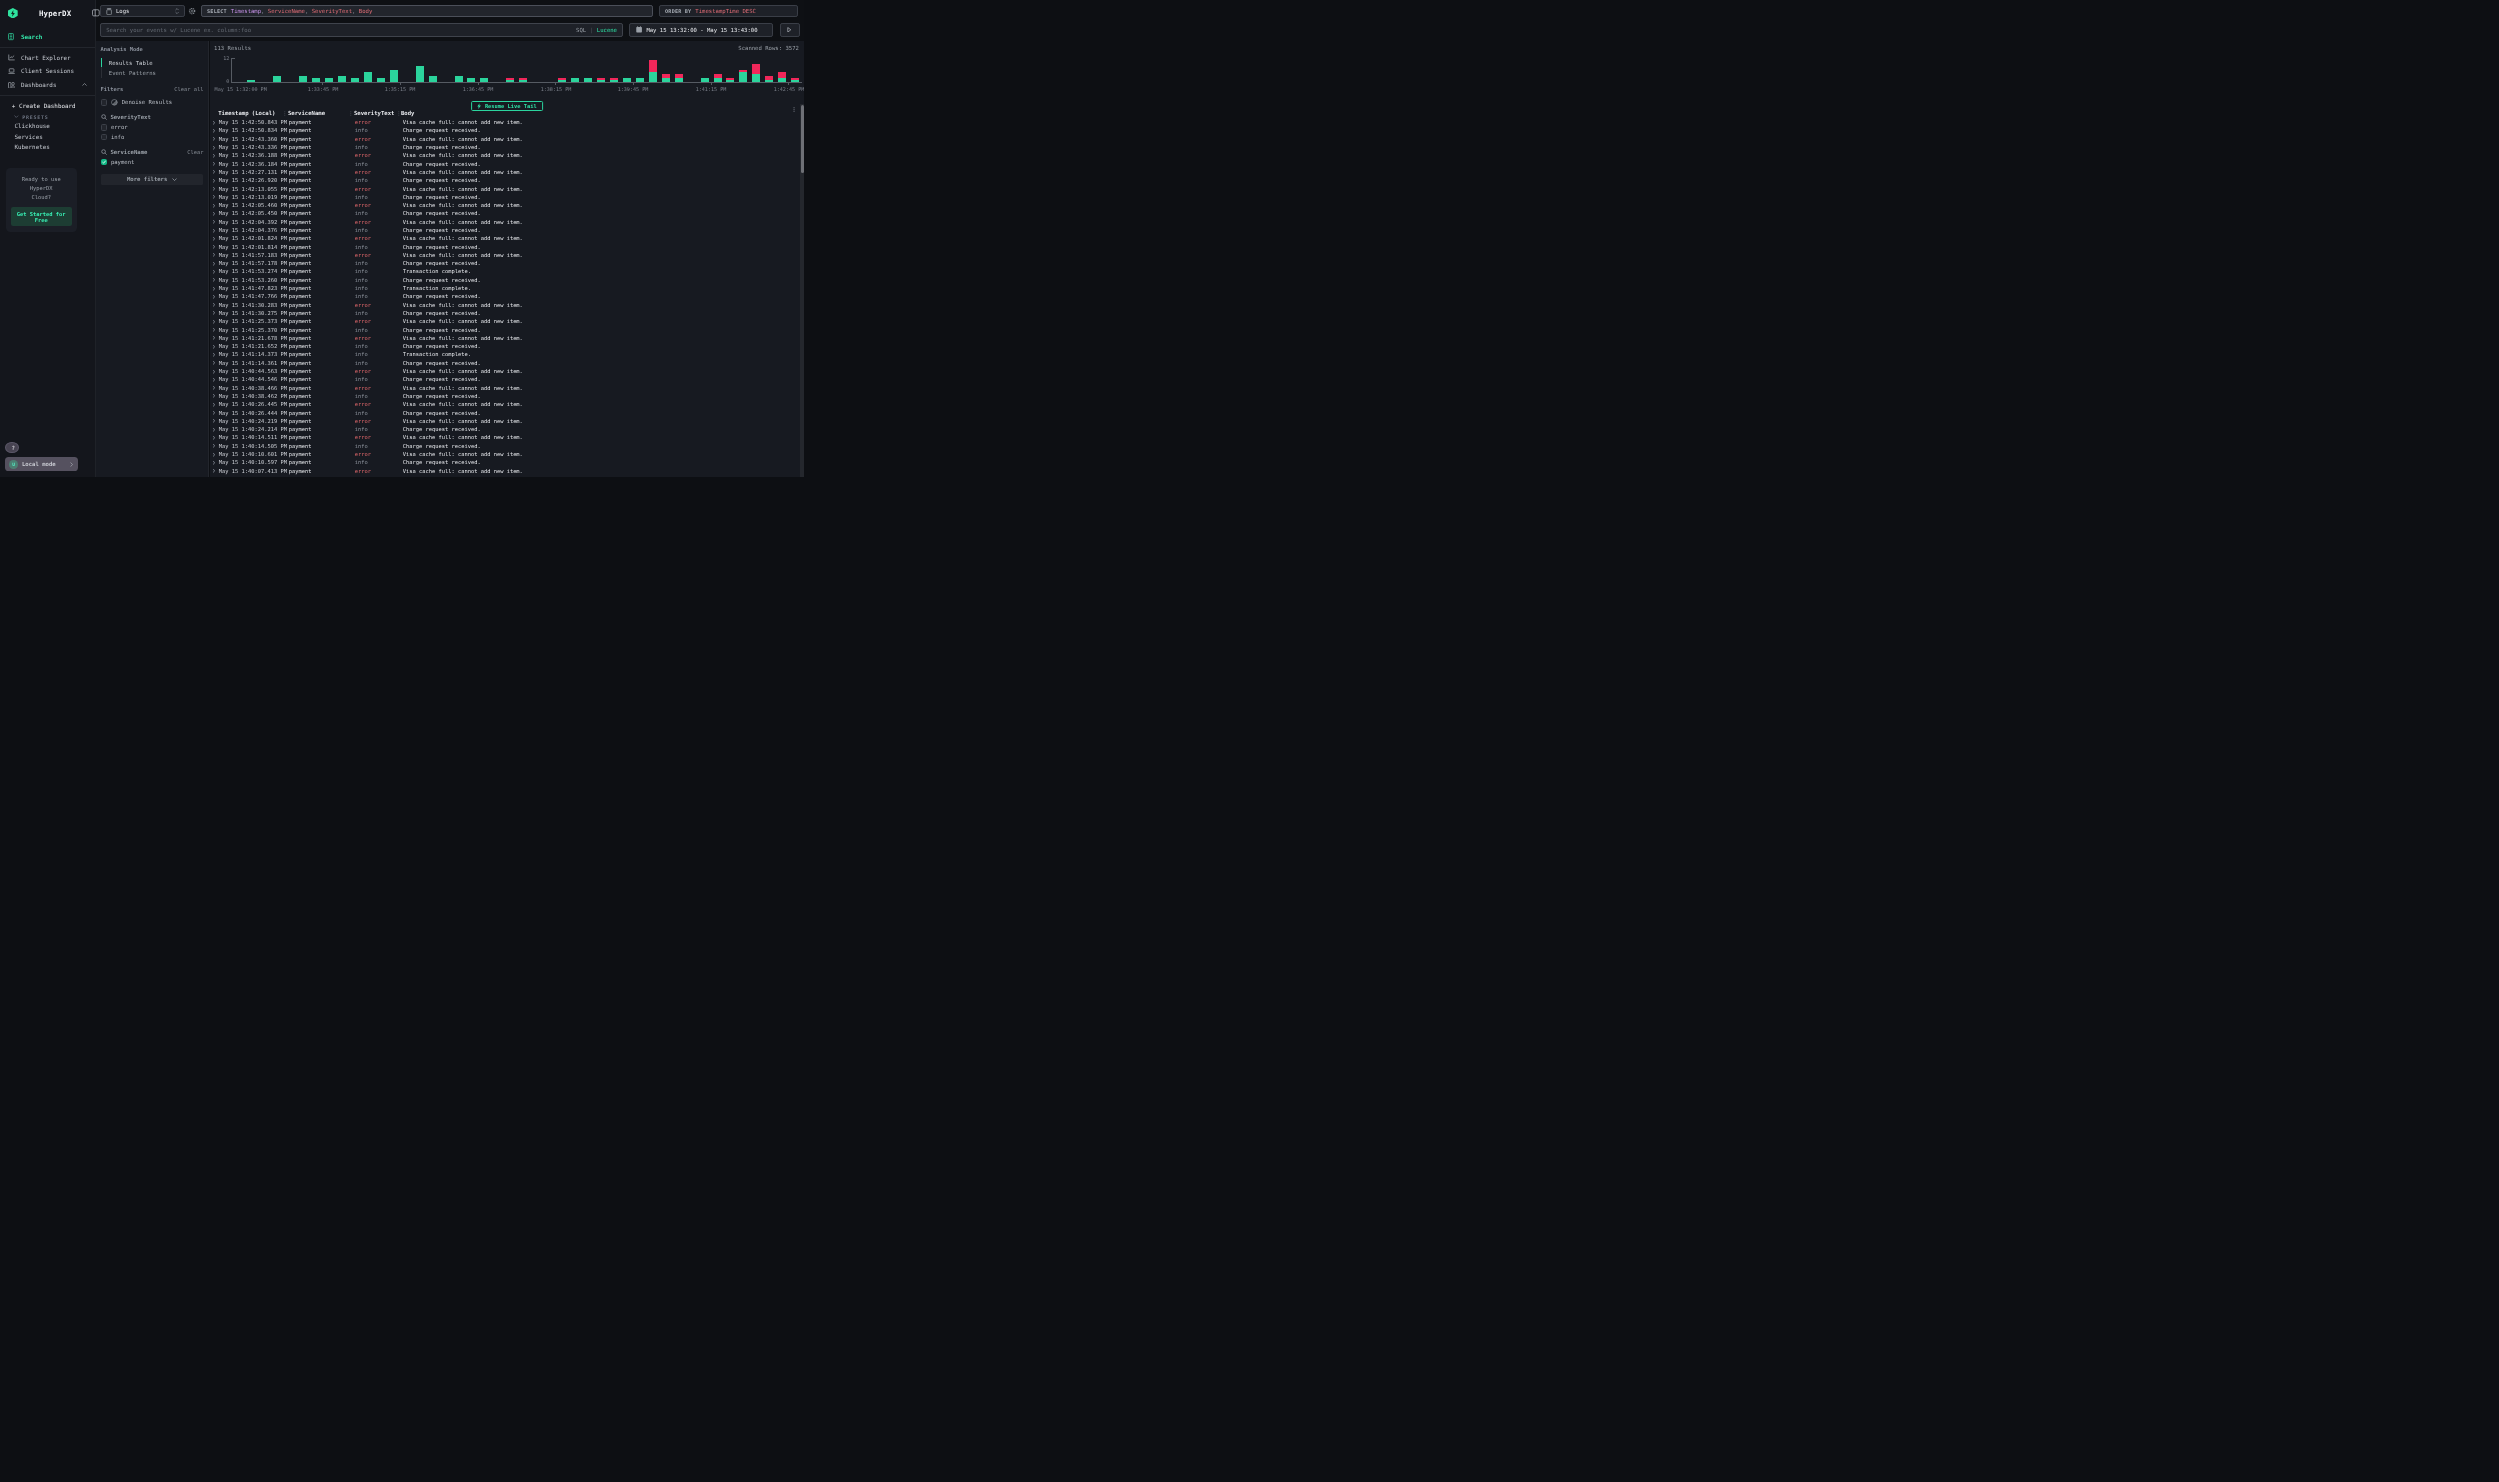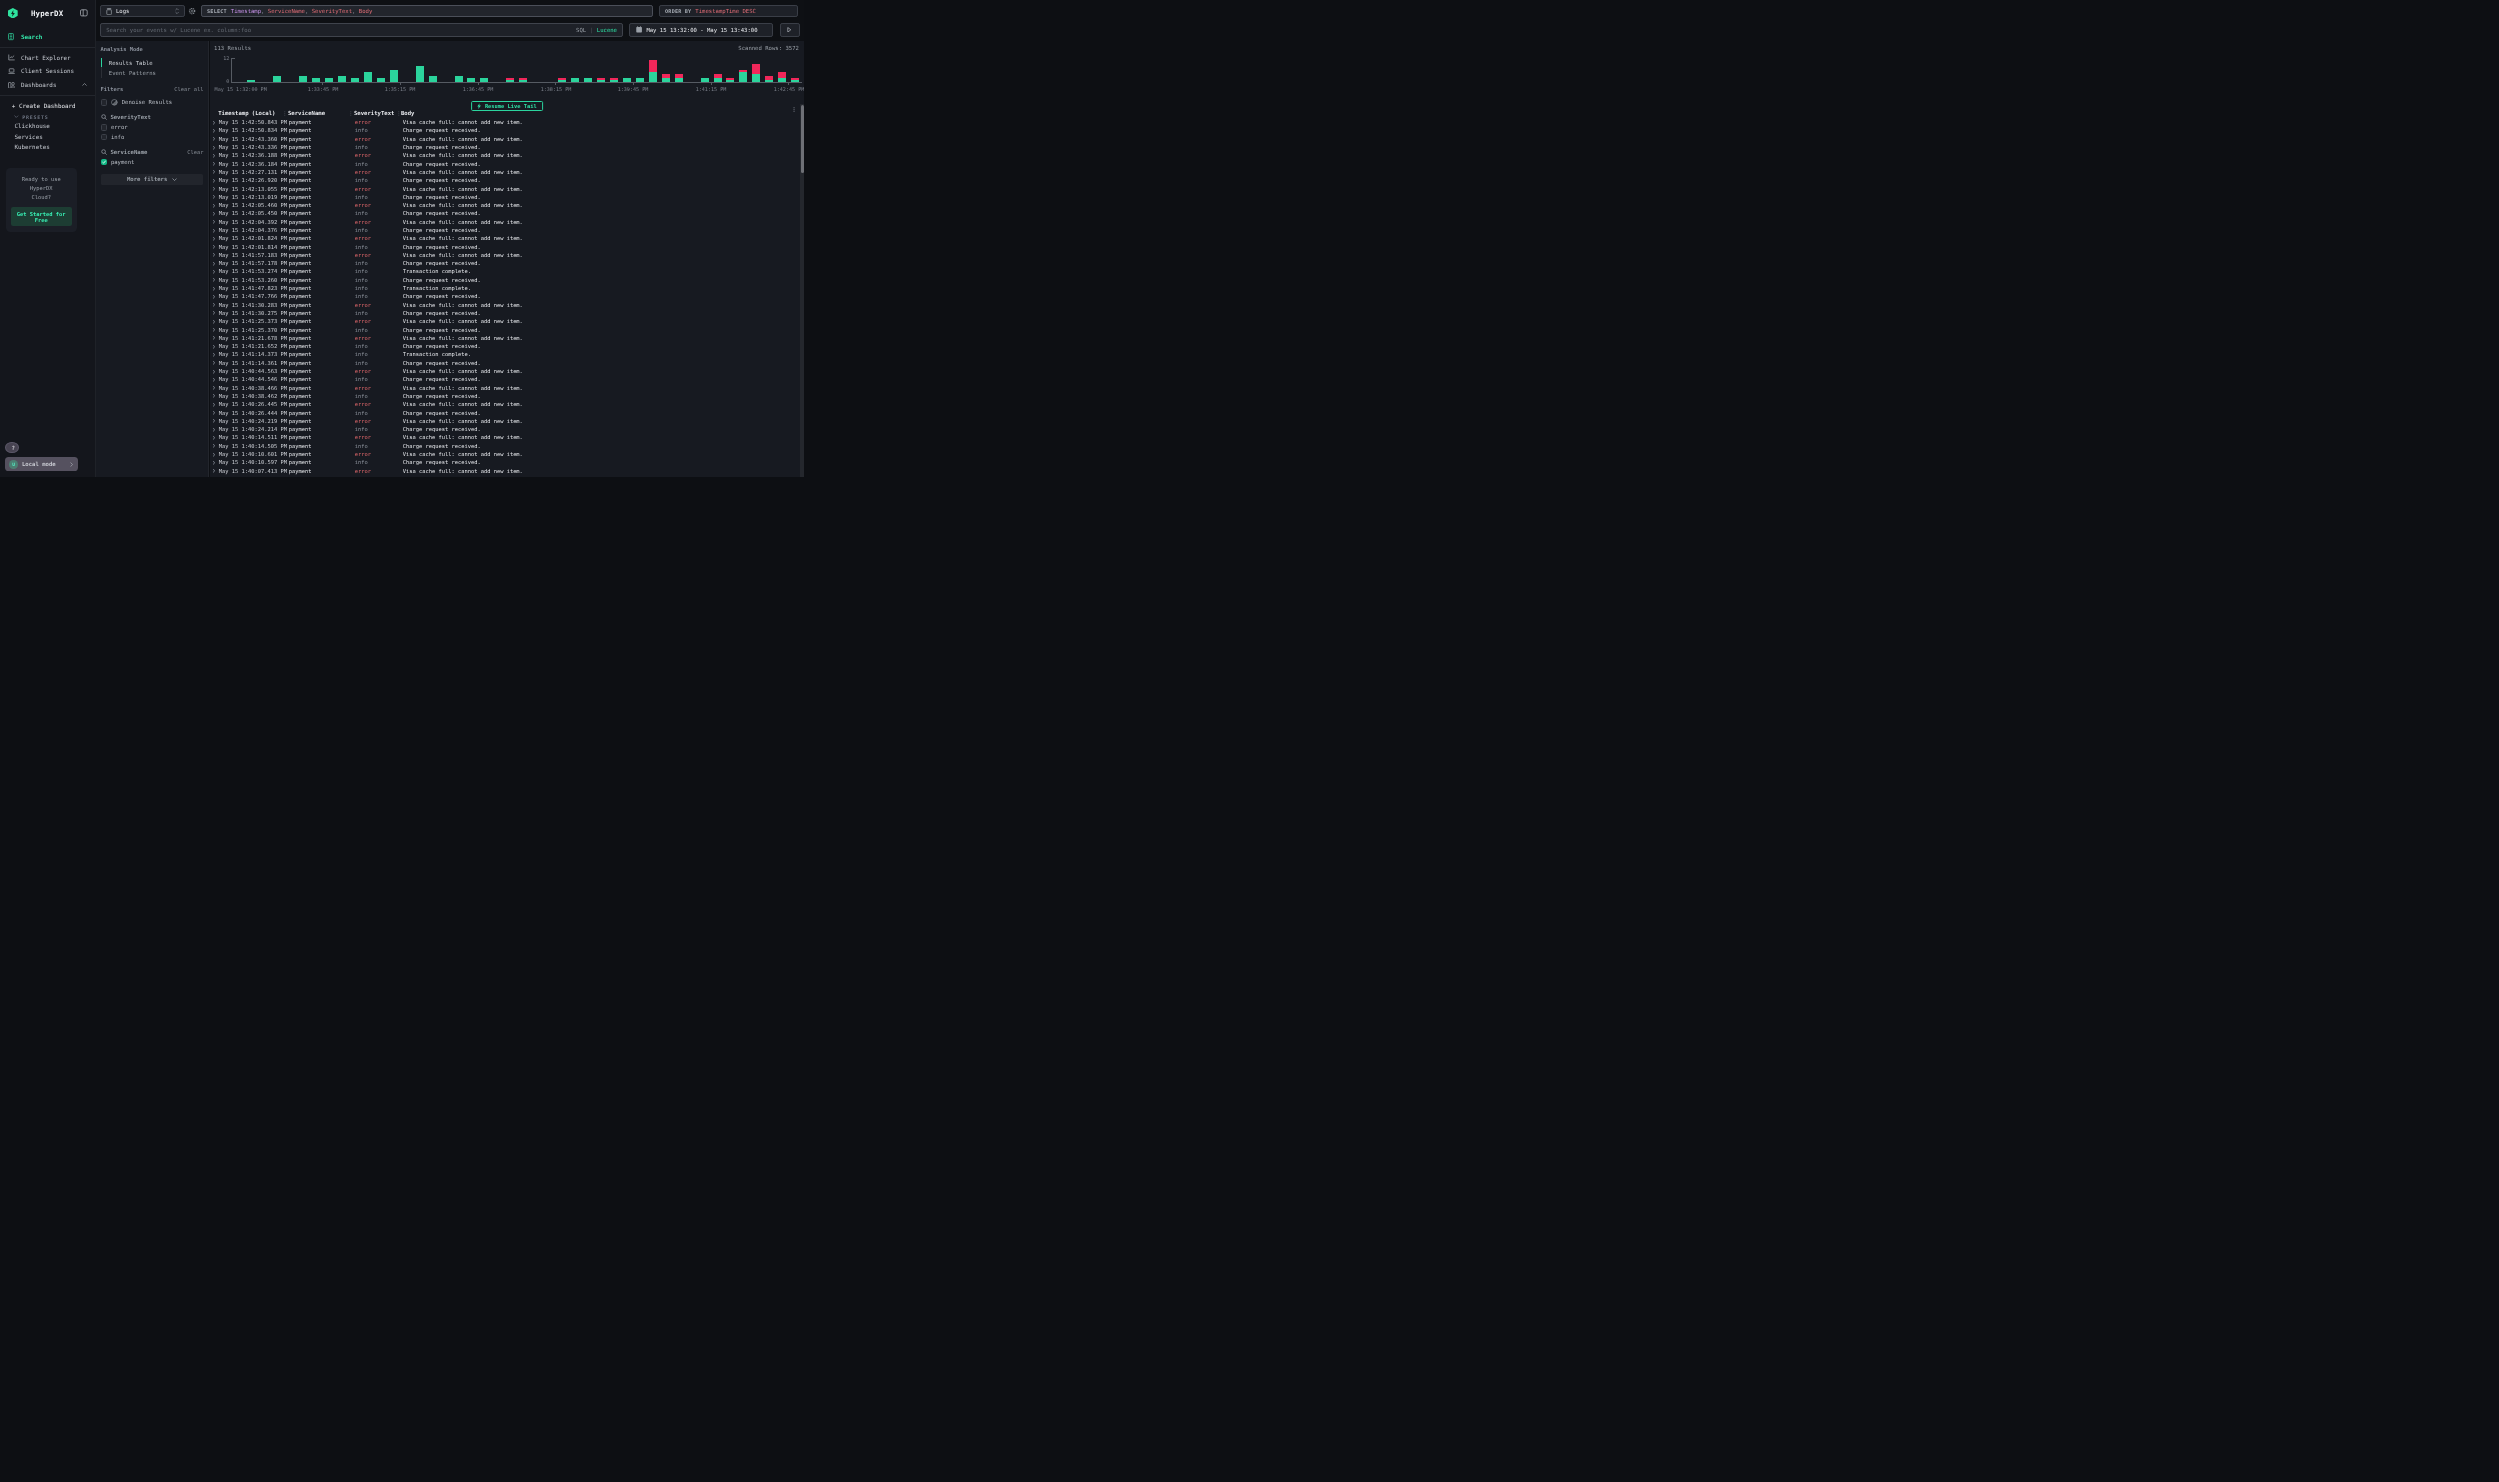--- a/index.html
+++ b/index.html
@@ -4,21 +4,21 @@
 <style>
   html,body{margin:0;padding:0}
   body{
     width:804px;height:477px;position:relative;overflow:hidden;
     background:#0d0f13;color:#e8eaee;
     font-family:"DejaVu Sans Mono","Liberation Mono",monospace;font-size:5.6px;
   }
   svg{display:block}
   
   #sidebar{position:absolute;left:0;top:0;width:96px;height:477px;background:#14161c;border-right:0.5px solid #1f2228;box-sizing:border-box;z-index:5}
-  .logo-row{display:flex;align-items:center;gap:13px;padding:7.7px 7.2px 0 8.2px}
+  .logo-row{display:flex;align-items:center;gap:21px;padding:7.7px 7.2px 0 8.2px}
   .brand{font-weight:bold;font-size:7.4px;letter-spacing:0.2px;color:#f2f4f7}
   .panel-toggle{margin-left:auto;color:#c6cad1;cursor:pointer}
   #side-nav{margin-top:11.3px}
   .nav-item{display:flex;align-items:center;gap:5.6px;padding:3.6px 8.2px;font-size:5.9px;color:#c6cad1;cursor:pointer}
   .nav-item .nav-ic{color:#aeb3bb;width:7.2px;display:flex;justify-content:center}
   .nav-item.active,.nav-item.active .nav-ic{color:#34e8ab;font-weight:bold}
   .nav-item .up-chev{margin-left:auto;color:#9aa0a8}
   .nav-divider{height:0.5px;background:#23262d;margin:3.1px 0}
   .create-row{padding:4.1px 8.2px 1px 11.8px;font-size:5.9px;color:#e4e6ea;cursor:pointer}
   .presets-row{display:flex;align-items:center;gap:3.6px;padding:4.1px 8.2px 1.5px 14px;font-size:4.9px;font-weight:bold;letter-spacing:0.8px;color:#6f7684;cursor:pointer}

